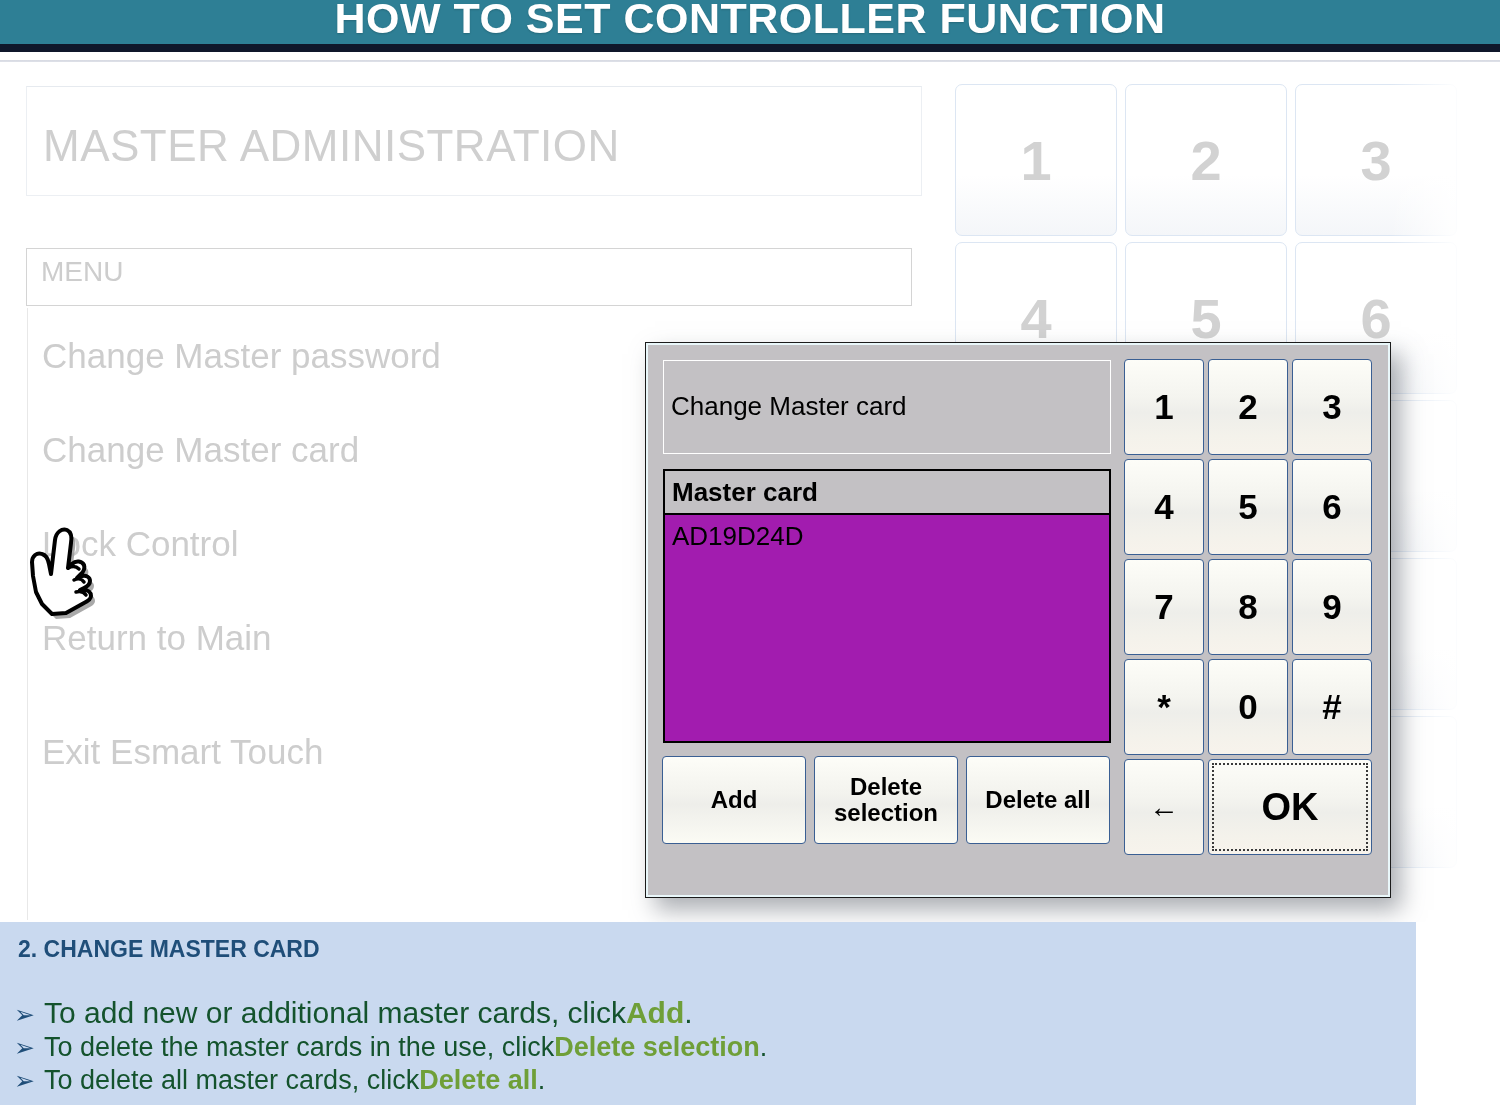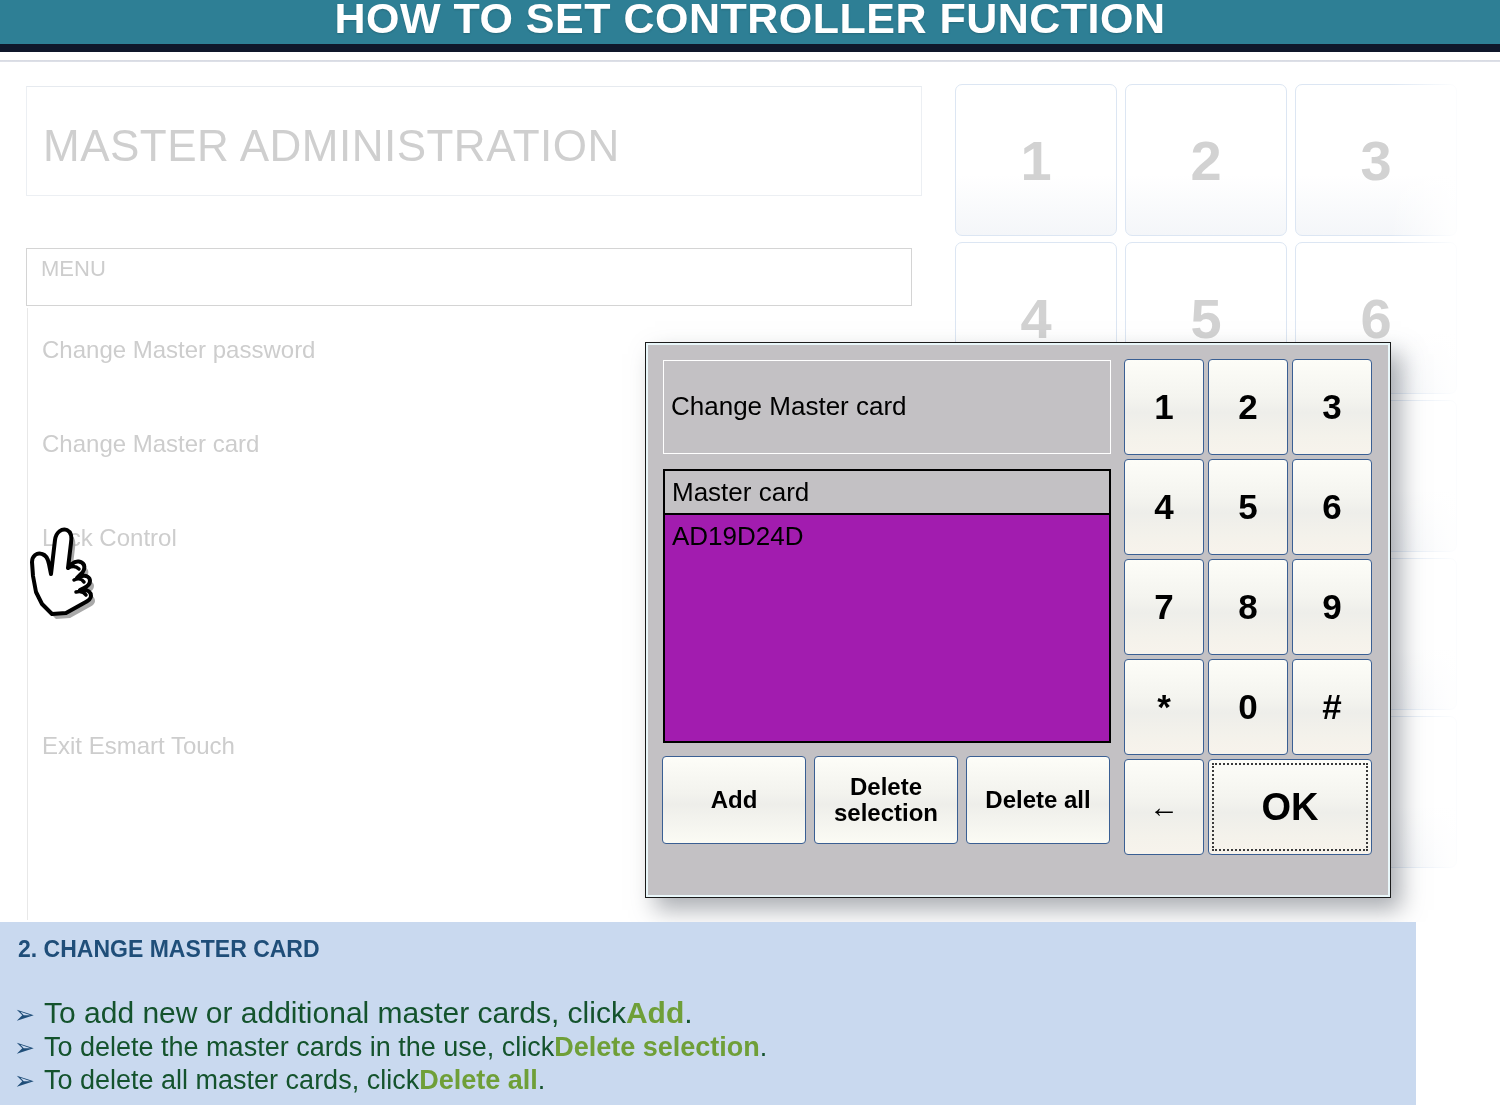--- a/index.html
+++ b/index.html
@@ -70,34 +70,34 @@
   #menu-box {
     position: absolute;
     left: 26px; top: 186px;
     width: 886px; height: 58px;
     border: 1px solid #d4d4d4;
     background: #ffffff;
   }
   #menu-box .menu-label {
     position: absolute;
     left: 14px; top: 7px;
-    font-size: 22px;
+    font-size: 28px;
     color: #cdcdcd;
   }
 
   #menu-list {
     position: absolute;
     left: 27px; top: 246px;
     width: 885px; height: 612px;
     border-left: 1px solid #e8e8e8;
   }
   .menu-item {
     position: absolute;
     left: 14px;
-    font-size: 24px;
+    font-size: 35px;
     color: #cdcdcd;
     white-space: nowrap;
   }
   .menu-item.i0 { top: 28px; }
   .menu-item.i1 { top: 122px; }
   .menu-item.i2 { top: 216px; }
   .menu-item.i3 { top: 310px; }
   .menu-item.i4 { top: 424px; }
 
   
@@ -173,20 +173,21 @@
   }
   #cardlist .list-header {
     height: 44px;
     background: #c3c1c4;
     border-bottom: 2px solid #000000;
     display: flex;
     align-items: center;
     padding-left: 7px;
     font-size: 26px;
     color: #000000;
+    font-weight: bold;
   }
   #cardlist .list-body {
     background: #a21caf;
     height: 226px;
     padding: 4px 0 0 7px;
   }
   #cardlist .list-row {
     font-size: 26px;
     color: #000000;
     line-height: 34px;
@@ -316,20 +317,21 @@
   </div>
 
   <div id="menu-box">
     <div class="menu-label">MENU</div>
   </div>
 
   <div id="menu-list">
     <div class="menu-item i0">Change Master password</div>
     <div class="menu-item i1">Change Master card</div>
     <div class="menu-item i2">Lock Control</div>
+    <div class="menu-item i3">Return to Main</div>
     <div class="menu-item i4">Exit Esmart Touch</div>
   </div>
 
   <div id="bg-keypad">
     <div class="bg-key">1</div>
     <div class="bg-key">2</div>
     <div class="bg-key">3</div>
     <div class="bg-key">4</div>
     <div class="bg-key">5</div>
     <div class="bg-key">6</div>

